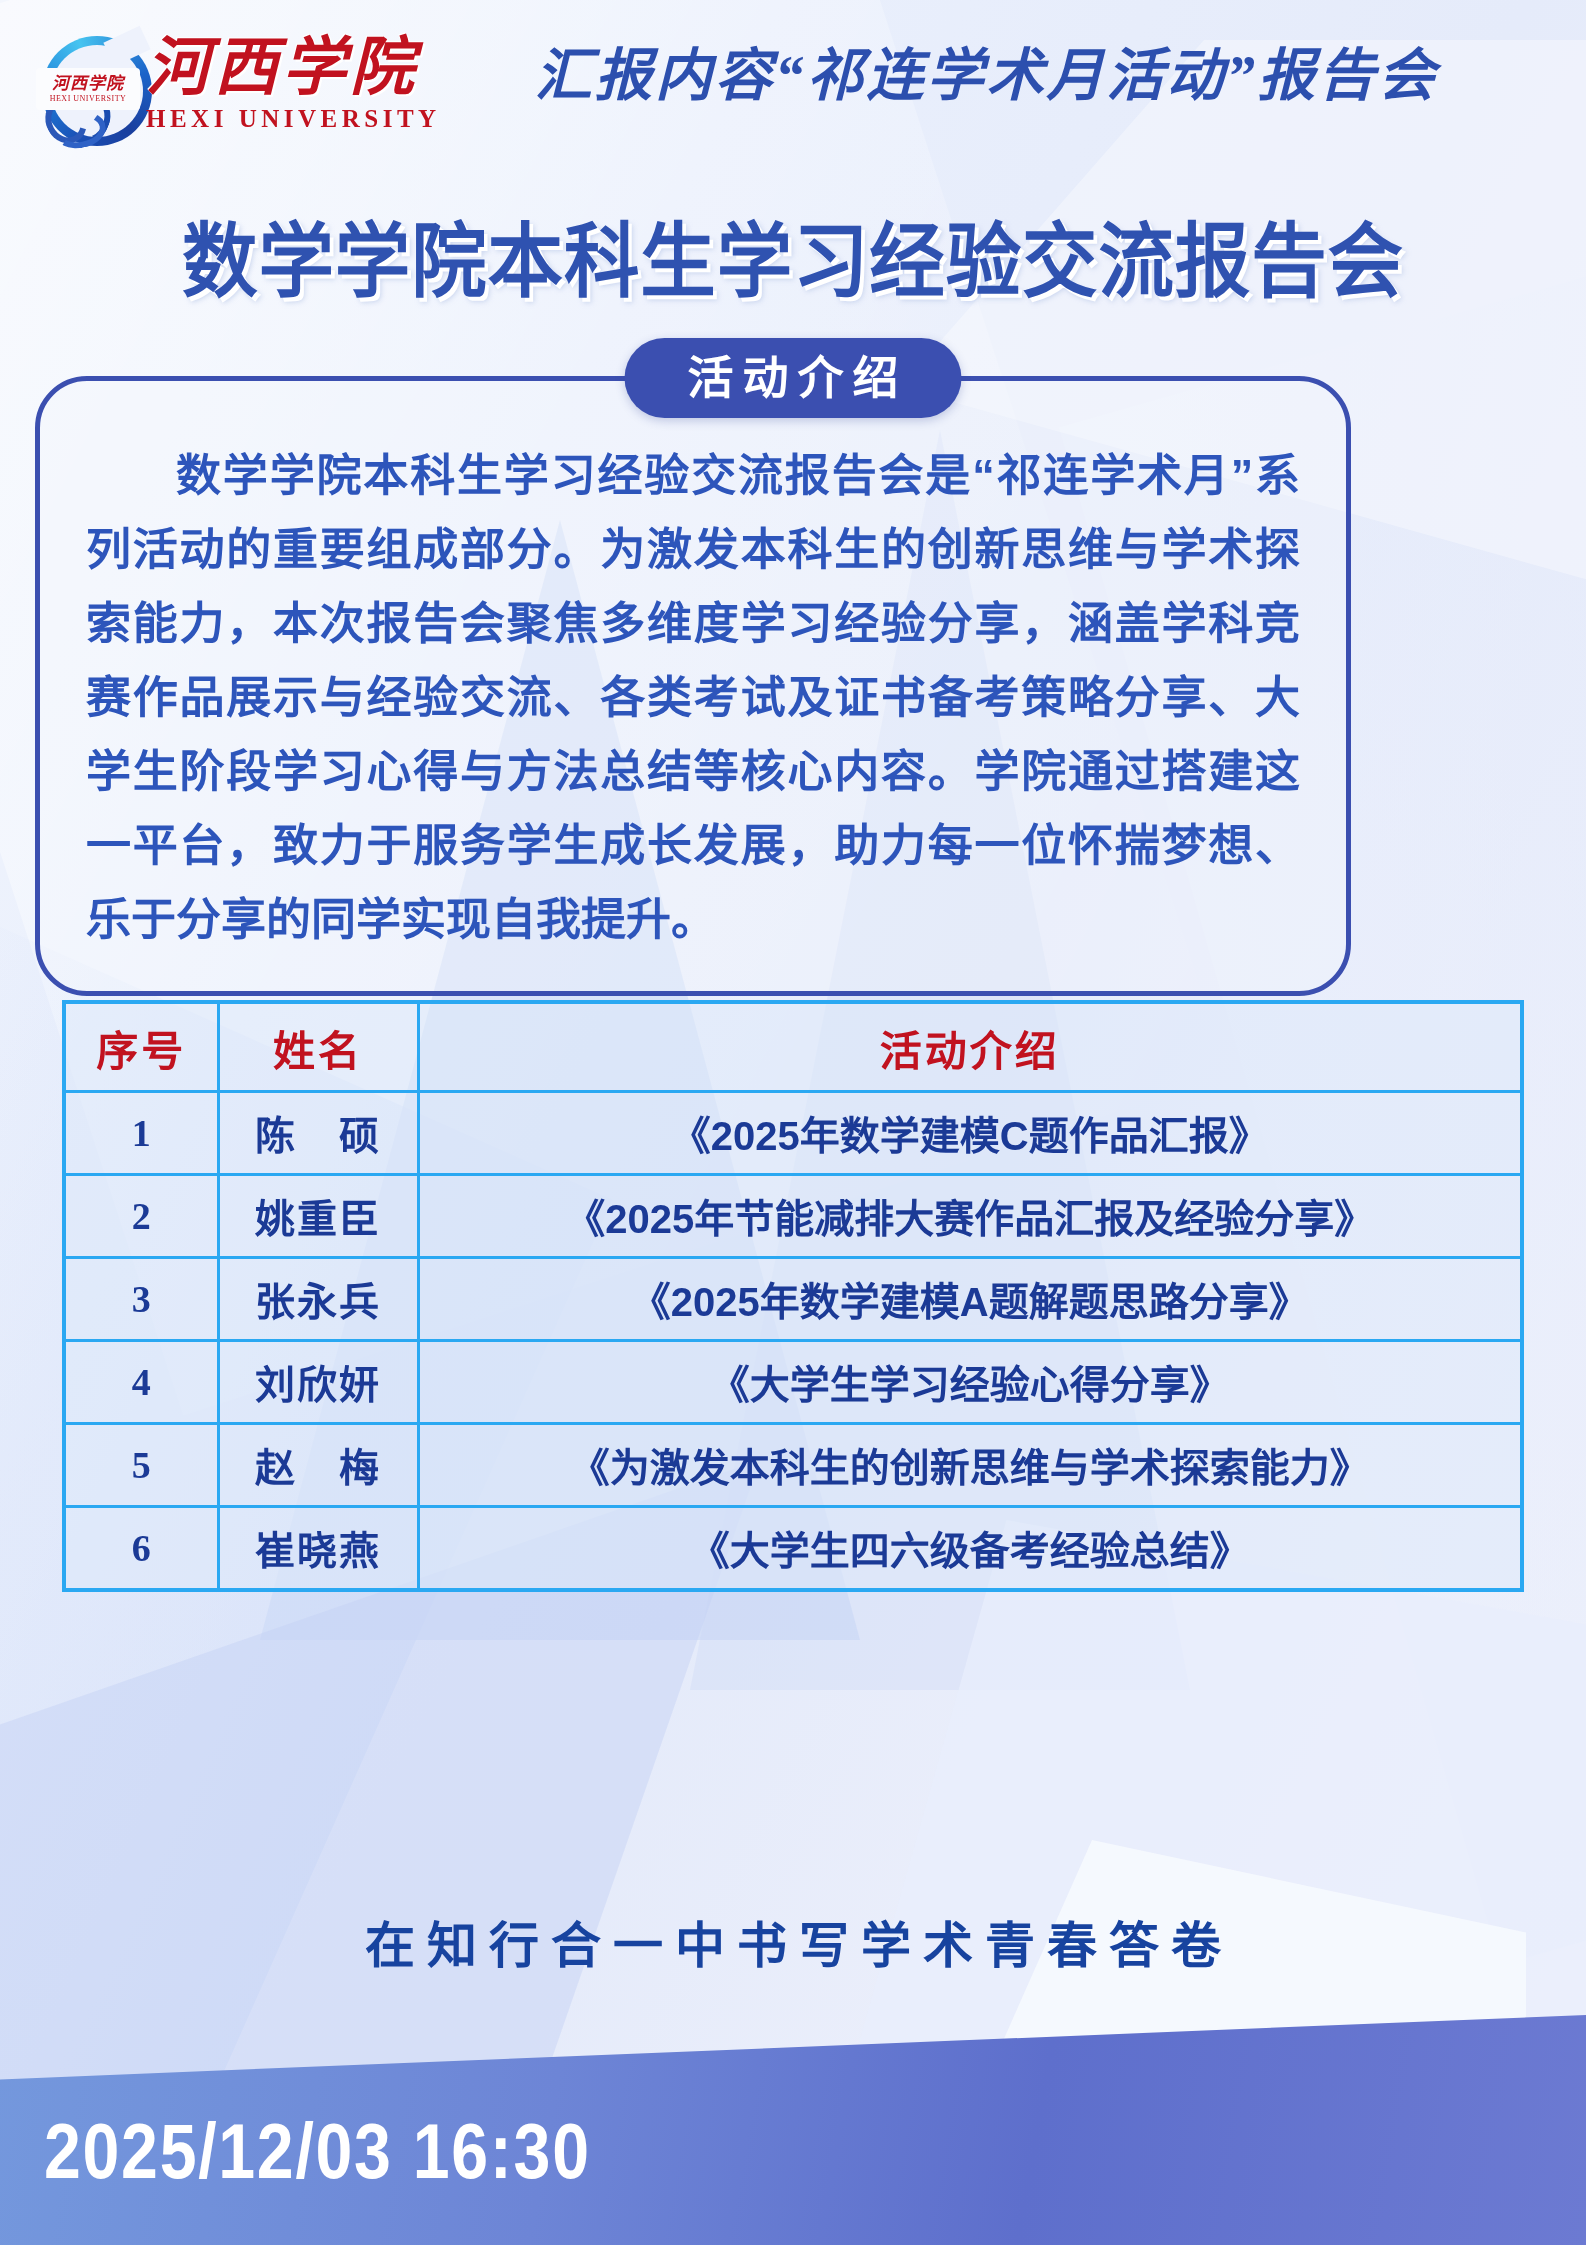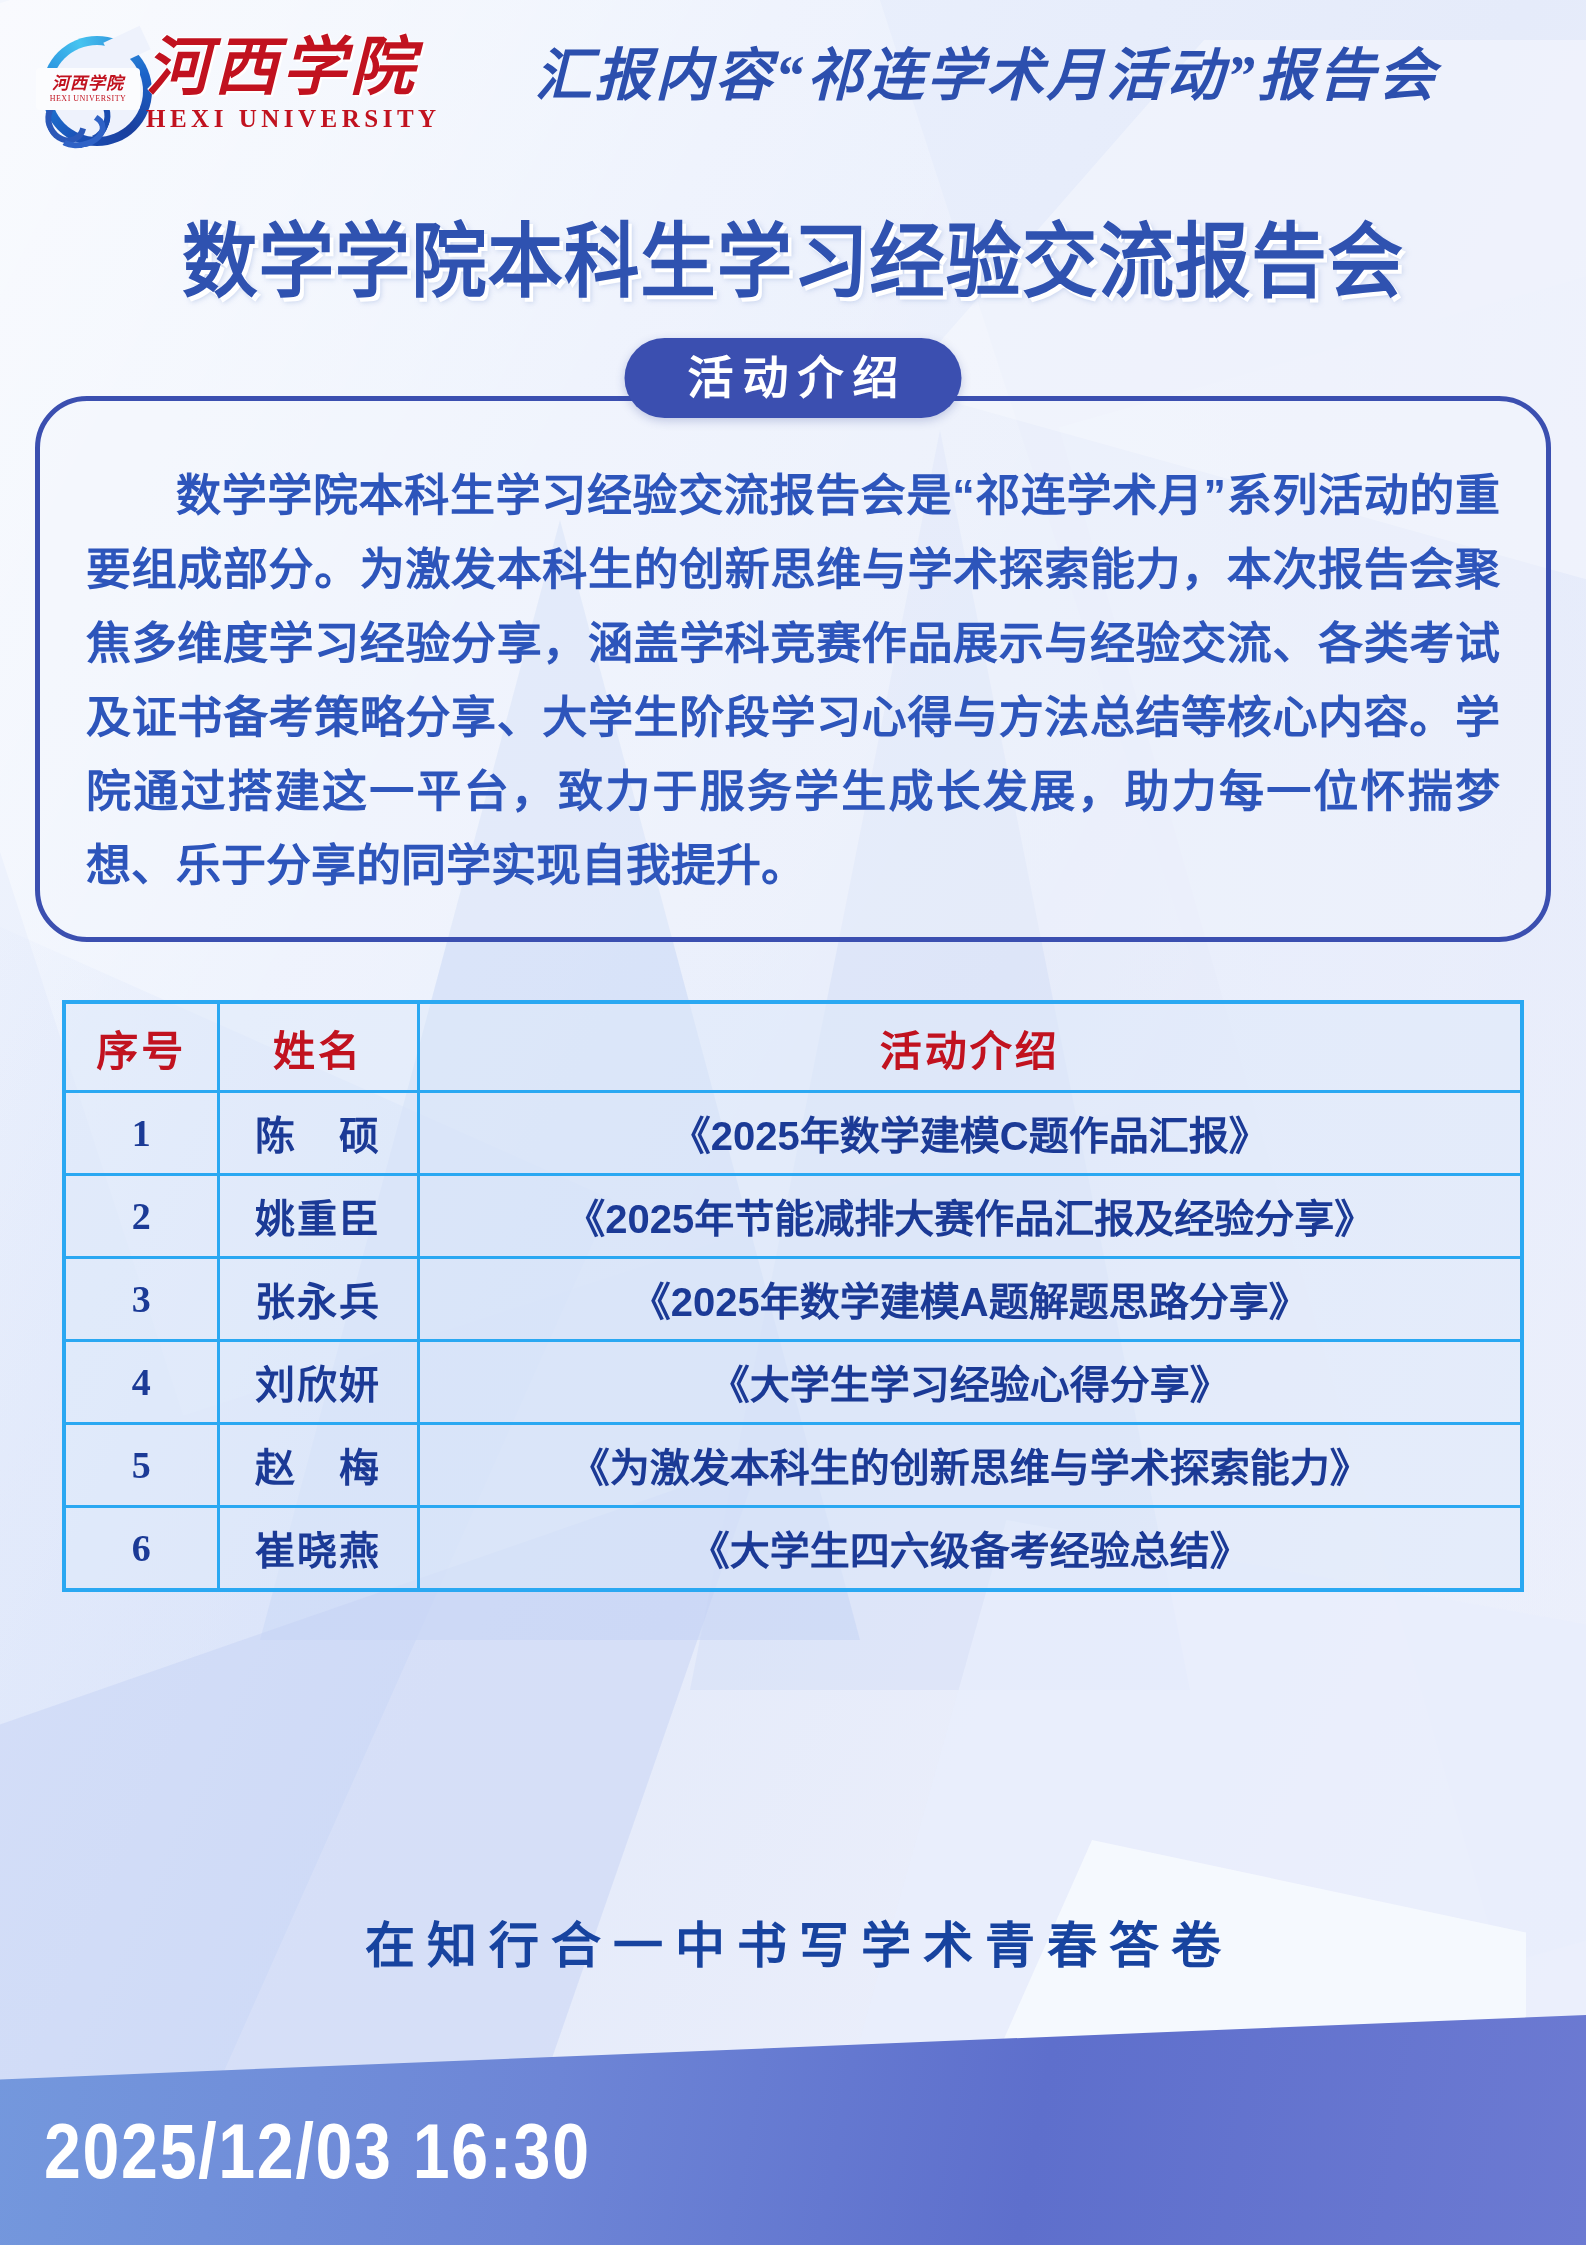--- a/index.html
+++ b/index.html
@@ -150,21 +150,21 @@
     position:absolute;top:338px;left:50%;transform:translateX(-50%);
     z-index:4;
     background:#3b4fb0;color:#fff;
     border-radius:48px;
     padding:13px 54px;
     font-size:46px;line-height:54px;font-weight:bold;letter-spacing:9px;
     text-indent:9px;
     box-shadow:0 3px 10px rgba(47,66,150,.25);
   }
   .intro-box{
-    position:absolute;top:396px;left:35px;width:1516px;
+    position:absolute;top:376px;left:35px;width:1316px;
     box-sizing:border-box;
     border:5px solid #3b4fb0;
     border-radius:52px;
     padding:58px 46px 34px 46px;
     background:rgba(243,246,253,.35);
     z-index:2;
   }
   .intro-text{
     font-size:45px;line-height:74px;color:#2d55bb;font-weight:bold;
     text-align:justify;text-indent:90px;

